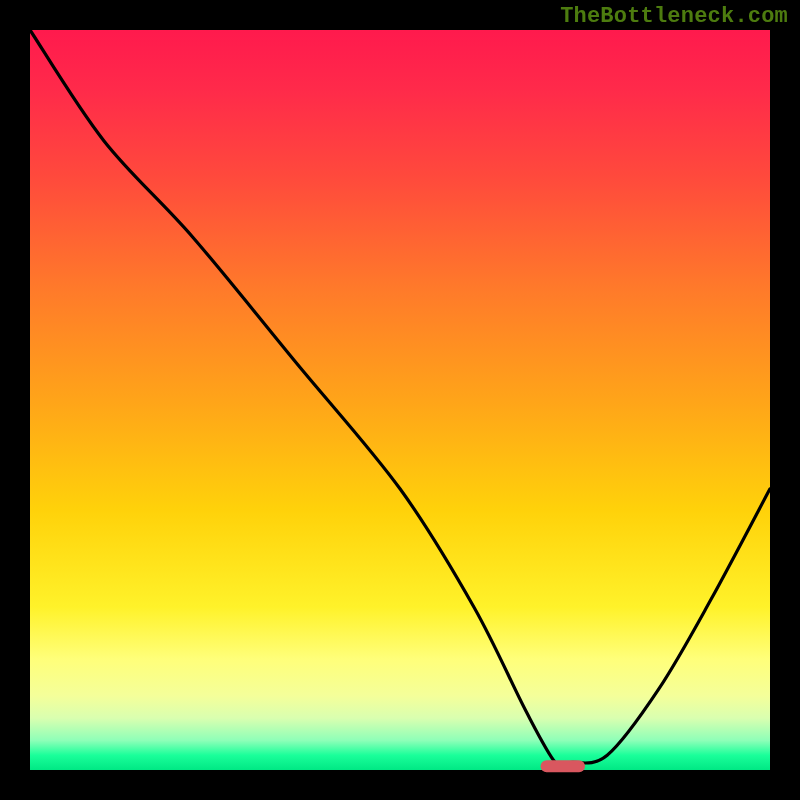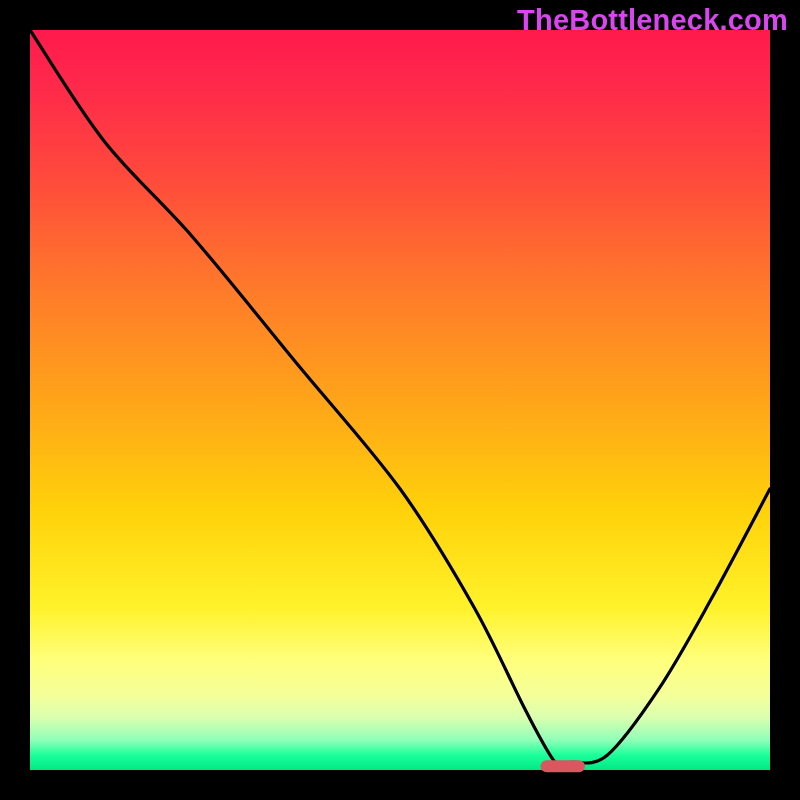--- a/index.html
+++ b/index.html
@@ -13,24 +13,24 @@
   .chart-outer {
     position: relative;
     width: 800px;
     height: 800px;
     background: #000000;
   }
   .watermark {
     position: absolute;
     top: 4px;
     right: 12px;
-    font-family: Liberation Sans, sans-serif;
-    font-size: 29px;
+    font-family: Liberation Mono, monospace;
+    font-size: 22px;
     font-weight: 600;
-    color: #d946ef;
+    color: #4d7c0f;
     letter-spacing: 0.2px;
     user-select: none;
   }
   .plot-area {
     position: absolute;
     left: 30px;
     top: 30px;
     width: 740px;
     height: 740px;
     

